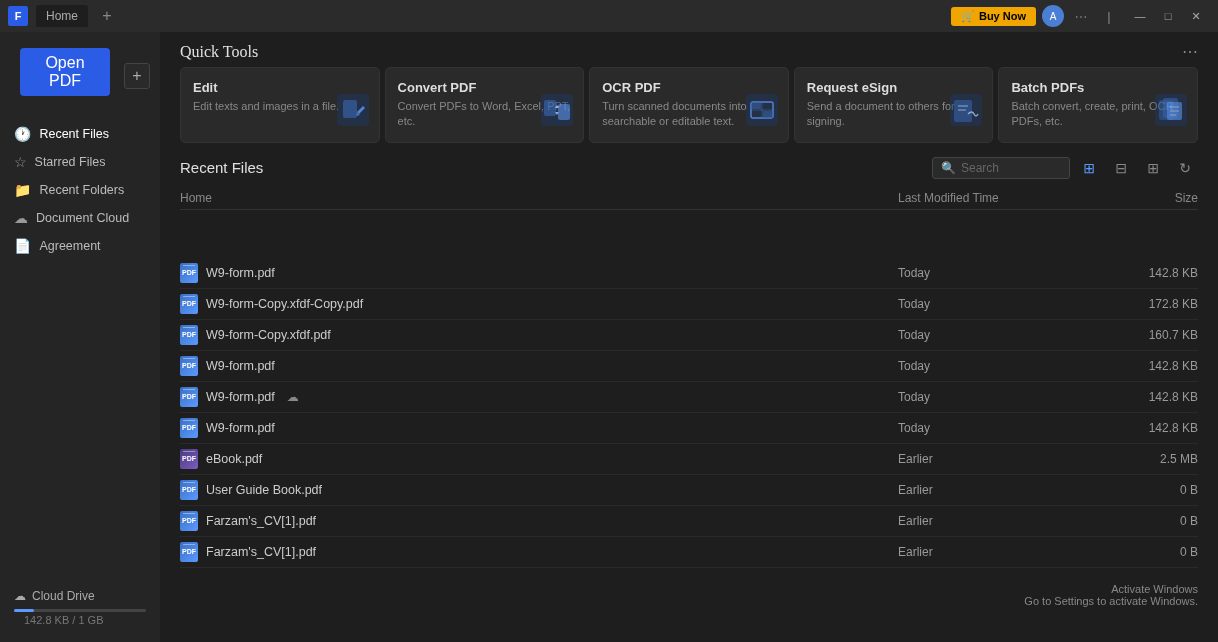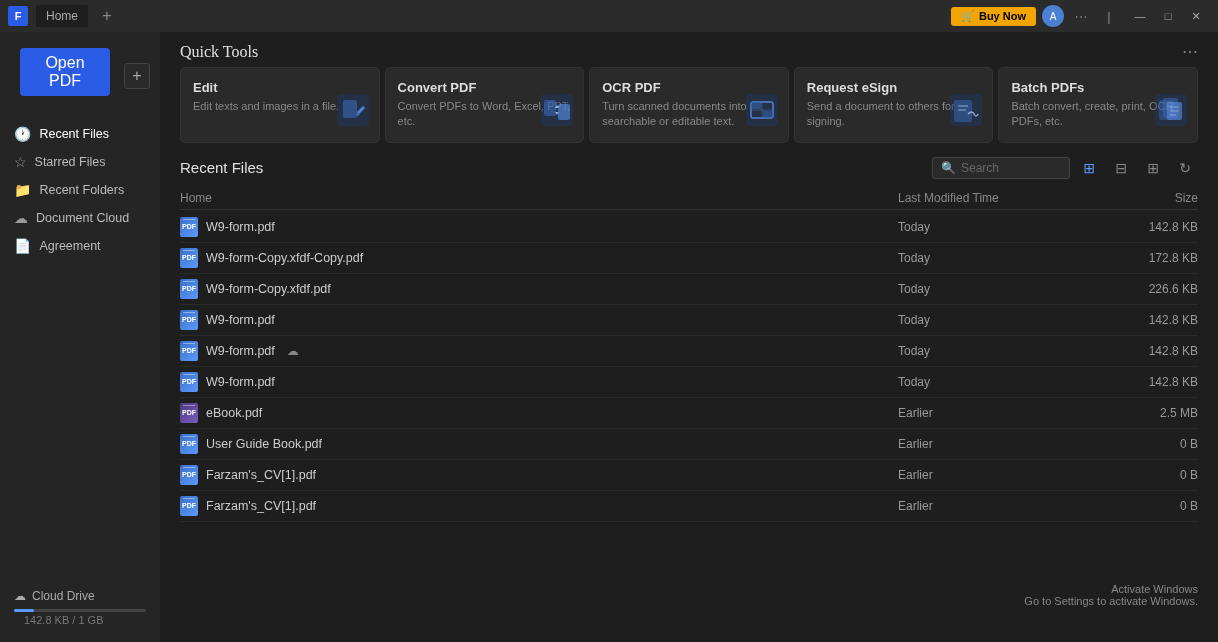--- a/index.html
+++ b/index.html
@@ -298,20 +298,21 @@
       border-radius: 3px;
       font-size: 14px;
     }
     .view-btn.active { color: #5c9aff; }
 
     
     .files-table {
       flex: 1;
       overflow-y: auto;
       overflow-x: hidden;
+      margin-top: 46px;
     }
     .files-table::-webkit-scrollbar { width: 5px; }
     .files-table::-webkit-scrollbar-track { background: #1e1e1e; }
     .files-table::-webkit-scrollbar-thumb { background: #444; border-radius: 3px; }
 
     .table-header {
       display: grid;
       grid-template-columns: 1fr 200px 100px;
       padding: 4px 0;
       border-bottom: 1px solid #333;
@@ -582,21 +583,21 @@
         </div>
 
         <div class="table-row">
           <div class="file-name-cell">
             <div class="file-icon">
                 <span style="font-size:7px;color:white;font-weight:bold;">PDF</span>
               </div>
             <span>W9-form-Copy.xfdf.pdf</span>
           </div>
           <span class="col-time">Today</span>
-          <span class="col-size">226.6 KB</span>
+          <span class="col-size">160.7 KB</span>
         </div>
 
         <div class="table-row">
           <div class="file-name-cell">
             <div class="file-icon">
                 <span style="font-size:7px;color:white;font-weight:bold;">PDF</span>
               </div>
             <span>W9-form.pdf</span>
           </div>
           <span class="col-time">Today</span>

